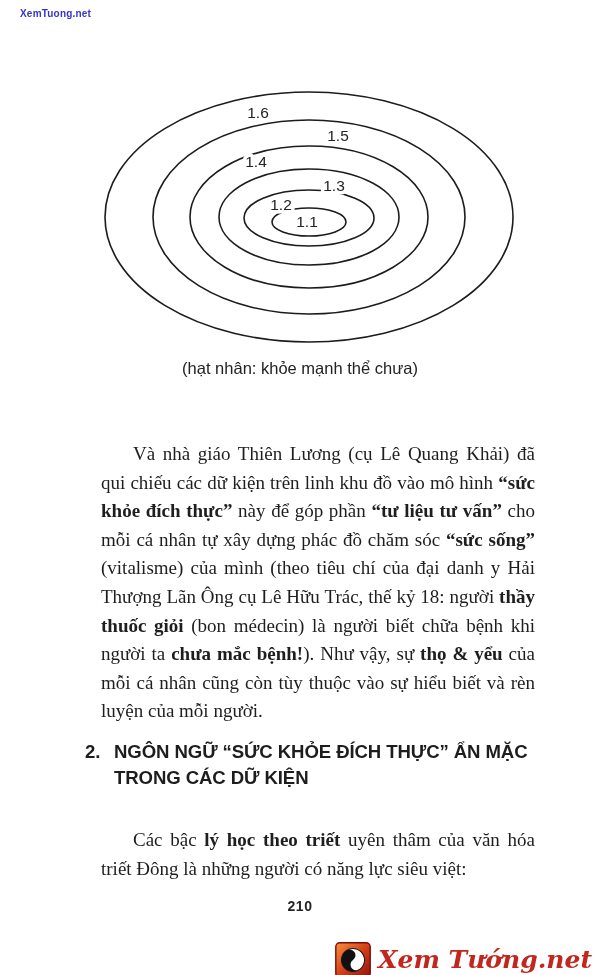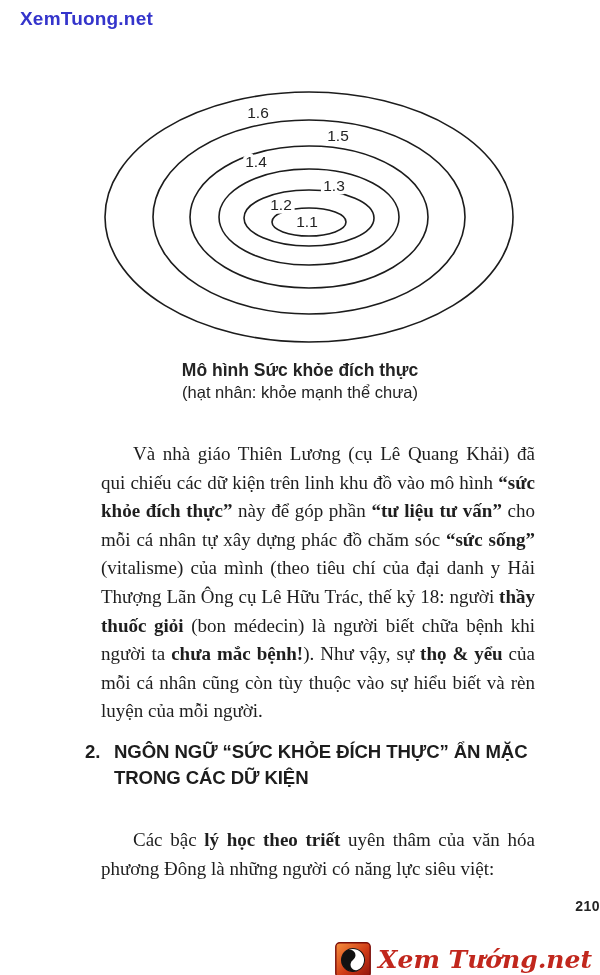--- a/index.html
+++ b/index.html
@@ -10,21 +10,21 @@
     overflow:hidden;
     font-family:"Liberation Serif","DejaVu Serif",serif;
     color:#1e1e1e;
   }
   .page{position:absolute;inset:0;}
 
   
   .top-link{
     position:absolute;left:20px;top:8px;
     font-family:"Liberation Sans","DejaVu Sans",sans-serif;
-    font-weight:bold;font-size:19px;letter-spacing:.2px;
+    font-weight:bold;font-size:10px;letter-spacing:.2px;
     color:#3434cb;text-decoration:none;cursor:pointer;
   }
 
   
   .diagram{position:absolute;left:95px;top:85px;width:430px;height:265px;}
   .diagram ellipse{fill:none;stroke:#1c1c1c;stroke-width:1.6;}
   .diagram text{
     font-family:"Liberation Sans","DejaVu Sans",sans-serif;
     font-size:15.5px;fill:#222;
     text-anchor:middle;dominant-baseline:middle;
@@ -57,21 +57,21 @@
     display:flex;
     font-family:"Liberation Sans","DejaVu Sans",sans-serif;
     font-weight:bold;font-size:18.6px;line-height:26px;color:#1d1d1d;
     letter-spacing:-0.1px;
   }
   .hnum{width:29px;flex:none;}
   .htxt{flex:1;}
 
   
   .pagenum{
-    position:absolute;left:0;top:898px;width:600px;text-align:right;
+    position:absolute;left:0;top:898px;width:600px;text-align:center;
     font-family:"Liberation Sans","DejaVu Sans",sans-serif;
     font-weight:bold;font-size:14px;letter-spacing:.5px;color:#242424;
   }
   .logo{
     position:absolute;right:8px;top:941px;
     display:flex;align-items:center;gap:7px;
     text-decoration:none;cursor:pointer;
   }
   .logo-text{
     font-family:"DejaVu Serif","Liberation Serif",serif;
@@ -96,32 +96,31 @@
     <ellipse cx="214" cy="137" rx="37" ry="14"></ellipse>
     <text x="163" y="29">1.6</text>
     <text x="243" y="52">1.5</text>
     <text x="161" y="78">1.4</text>
     <text x="239" y="102">1.3</text>
     <text x="186" y="121">1.2</text>
     <text x="212" y="138">1.1</text>
   </svg>
 
   <div class="caption">
-    <div class="cap1">Mô hình Sức khỏe đích thực</div>
     <div class="cap2"><b>(hạt nhân:</b><span> khỏe mạnh thể chưa)</span></div>
   </div>
 
   <p class="para p1"><span>Và nhà giáo Thiên Lương (cụ Lê Quang Khải) đã qui chiếu các dữ kiện trên linh khu đồ vào mô hình </span><b>“sức khỏe đích thực”</b><span> này để góp phần </span><b>“tư liệu tư vấn”</b><span> cho mỗi cá nhân tự xây dựng phác đồ chăm sóc </span><b>“sức sống”</b><span> (vitalisme) của mình (theo tiêu chí của đại danh y Hải Thượng Lãn Ông cụ Lê Hữu Trác, thế kỷ 18: người </span><b>thầy thuốc giỏi</b><span> (bon médecin) là người biết chữa bệnh khi người ta </span><b>chưa mắc bệnh!</b><span>). Như vậy, sự </span><b>thọ &amp; yểu</b><span> của mỗi cá nhân cũng còn tùy thuộc vào sự hiểu biết và rèn luyện của mỗi người.</span></p>
 
   <div class="heading">
     <span class="hnum">2.</span>
     <span class="htxt">NGÔN NGỮ “SỨC KHỎE ĐÍCH THỰC” ẨN MẶC TRONG CÁC DỮ KIỆN</span>
   </div>
 
-  <p class="para p2"><span>Các bậc </span><b>lý học theo triết</b><span> uyên thâm của văn hóa phương Đông là những người có năng lực siêu việt:</span></p>
+  <p class="para p2"><span>Các bậc </span><b>lý học theo triết</b><span> uyên thâm của văn hóa triết Đông là những người có năng lực siêu việt:</span></p>
 
   <div class="pagenum">210</div>
 
   <a class="logo">
     <svg width="36" height="36" viewBox="0 0 36 36" aria-hidden="true">
       <defs>
         <linearGradient id="lg" x1="0" y1="0" x2="1" y2="1">
           <stop offset="0" stop-color="#f6913e"></stop>
           <stop offset="0.55" stop-color="#cf3a16"></stop>
           <stop offset="1" stop-color="#8e120c"></stop>

